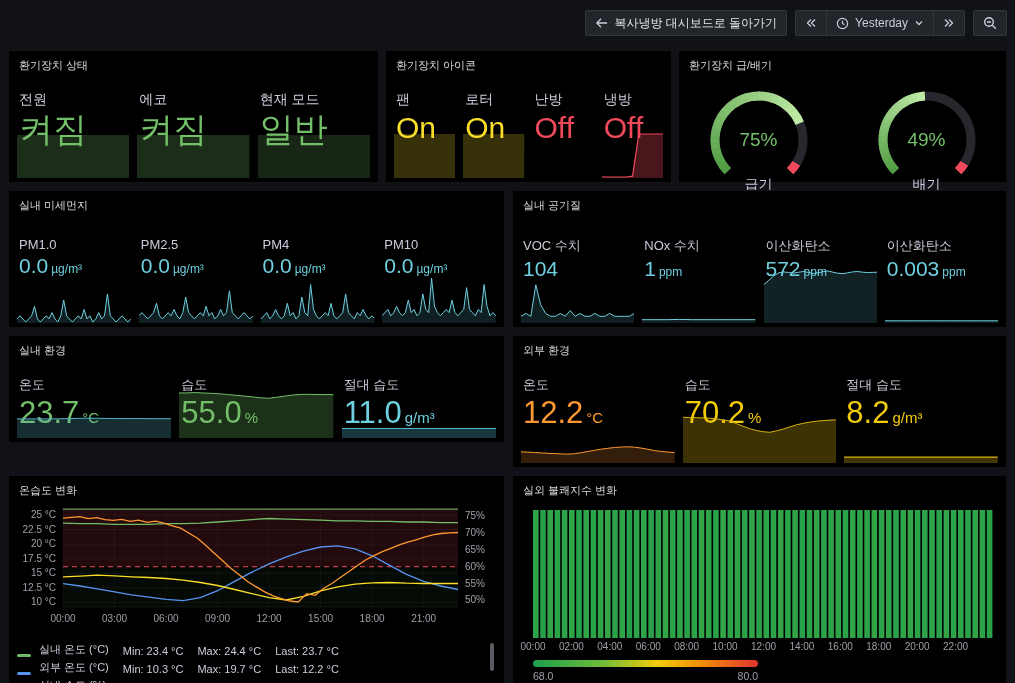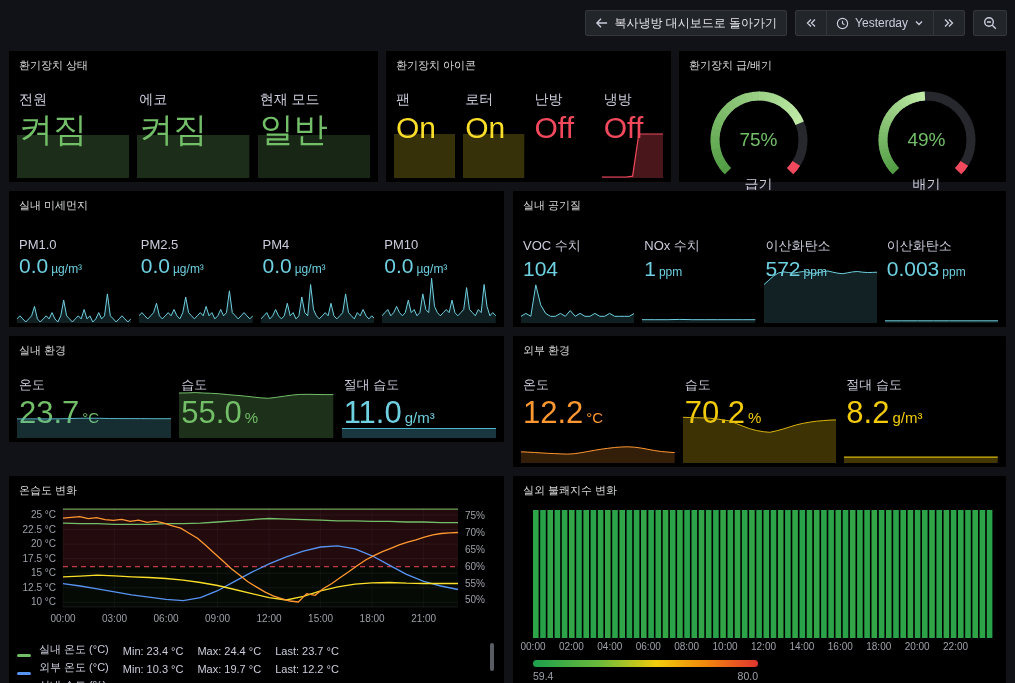--- a/index.html
+++ b/index.html
@@ -580,17 +580,17 @@
       <text x="242.5" y="146" text-anchor="middle" font-size="10" fill="#9da0a8">12:00</text>
       <text x="280.9166666666667" y="146" text-anchor="middle" font-size="10" fill="#9da0a8">14:00</text>
       <text x="319.3333333333333" y="146" text-anchor="middle" font-size="10" fill="#9da0a8">16:00</text>
       <text x="357.75" y="146" text-anchor="middle" font-size="10" fill="#9da0a8">18:00</text>
       <text x="396.1666666666667" y="146" text-anchor="middle" font-size="10" fill="#9da0a8">20:00</text>
       <text x="434.5833333333333" y="146" text-anchor="middle" font-size="10" fill="#9da0a8">22:00</text>
     </svg>
   <div class="grad-legend">
     <div class="grad-bar"></div>
     <div class="grad-labels">
-      <span>59.4</span>
+      <span>68.0</span>
       <span>80.0</span>
     </div>
   </div>
 </section>
 
 </body></html>

